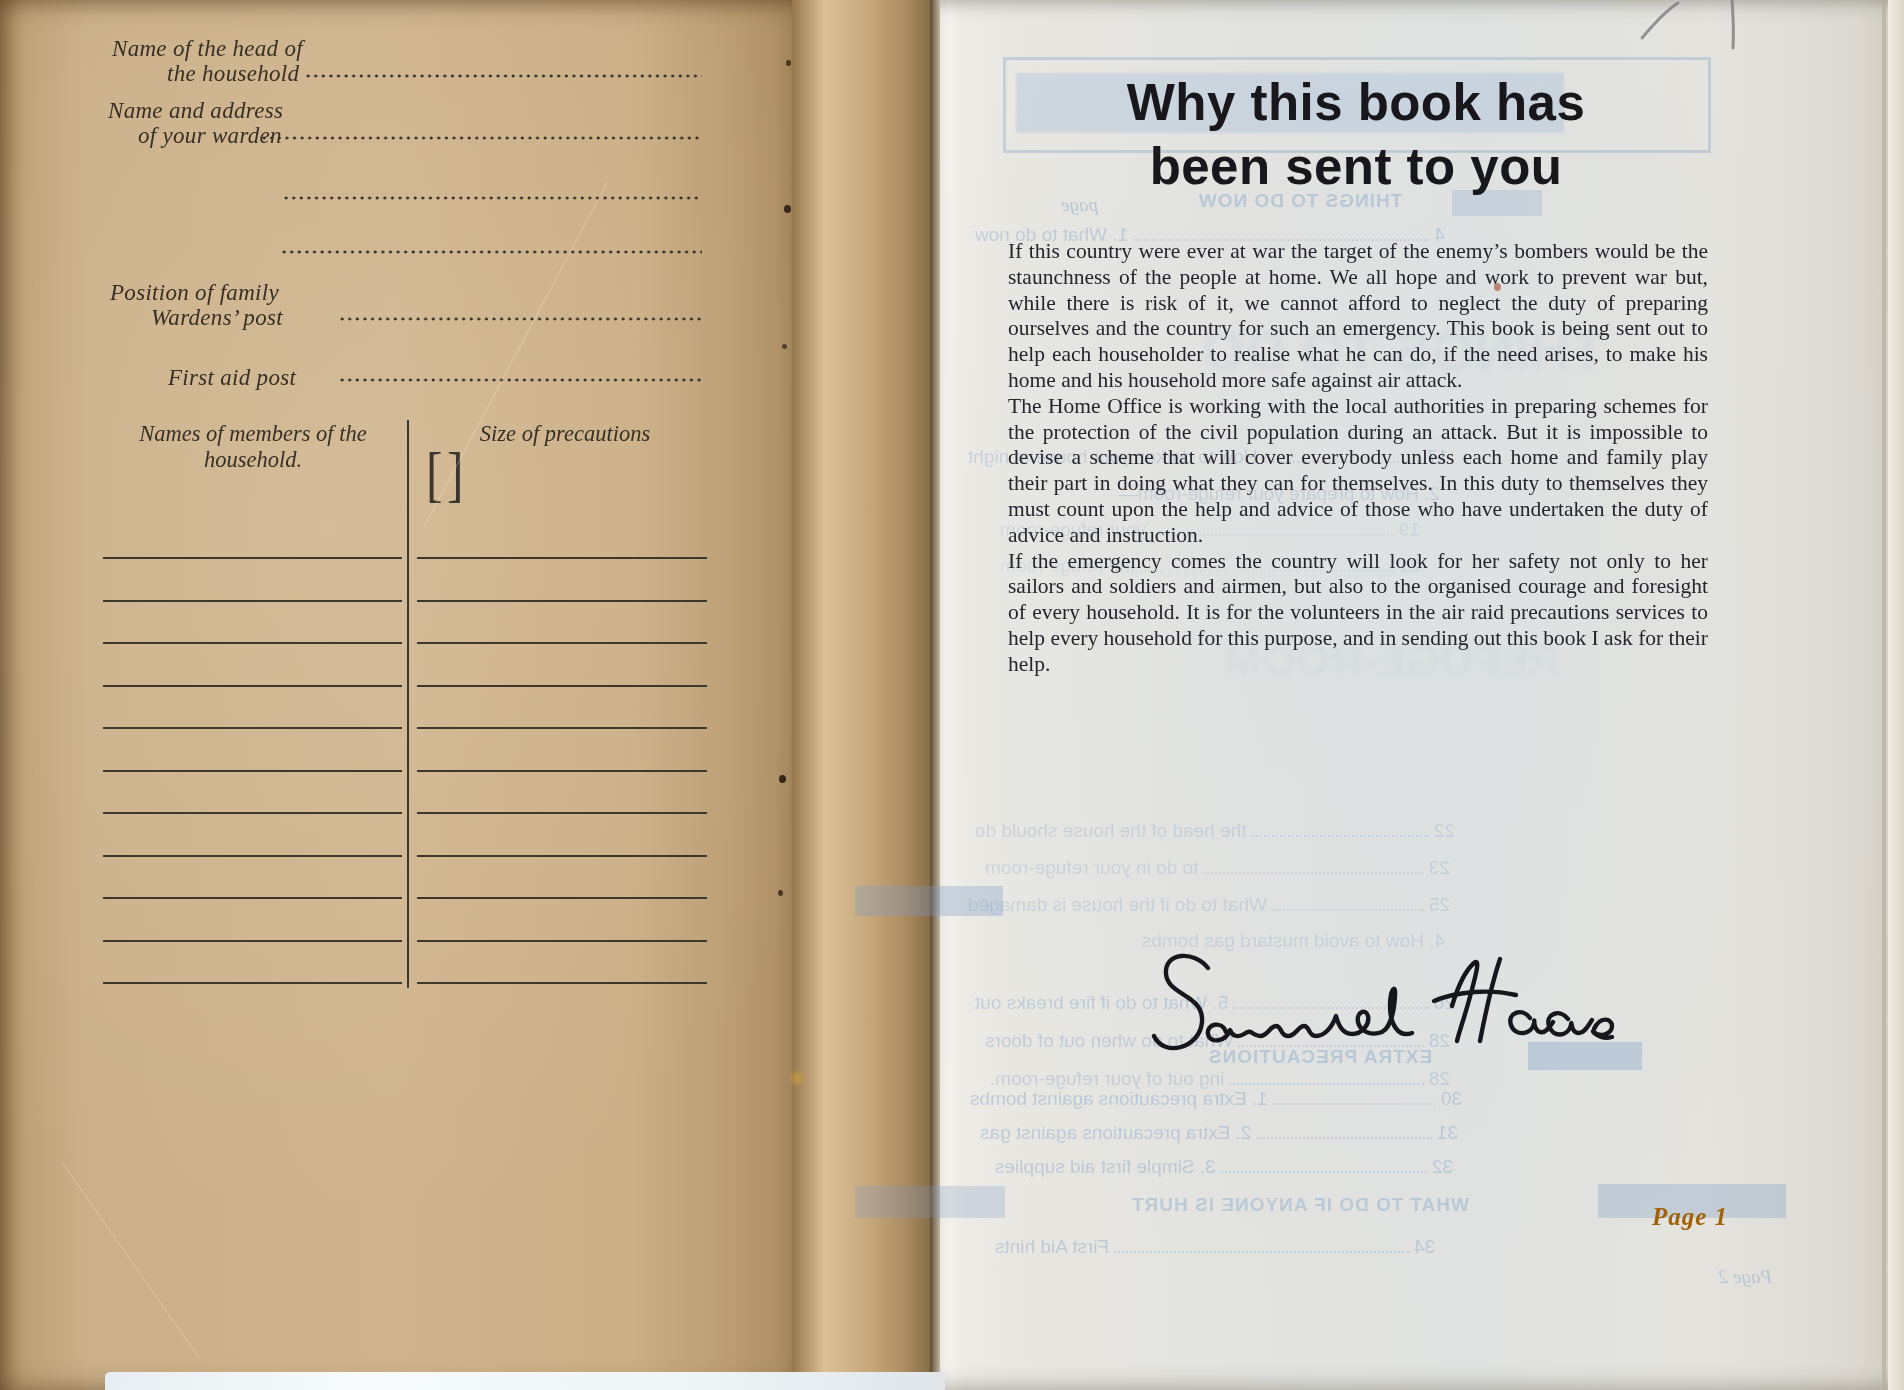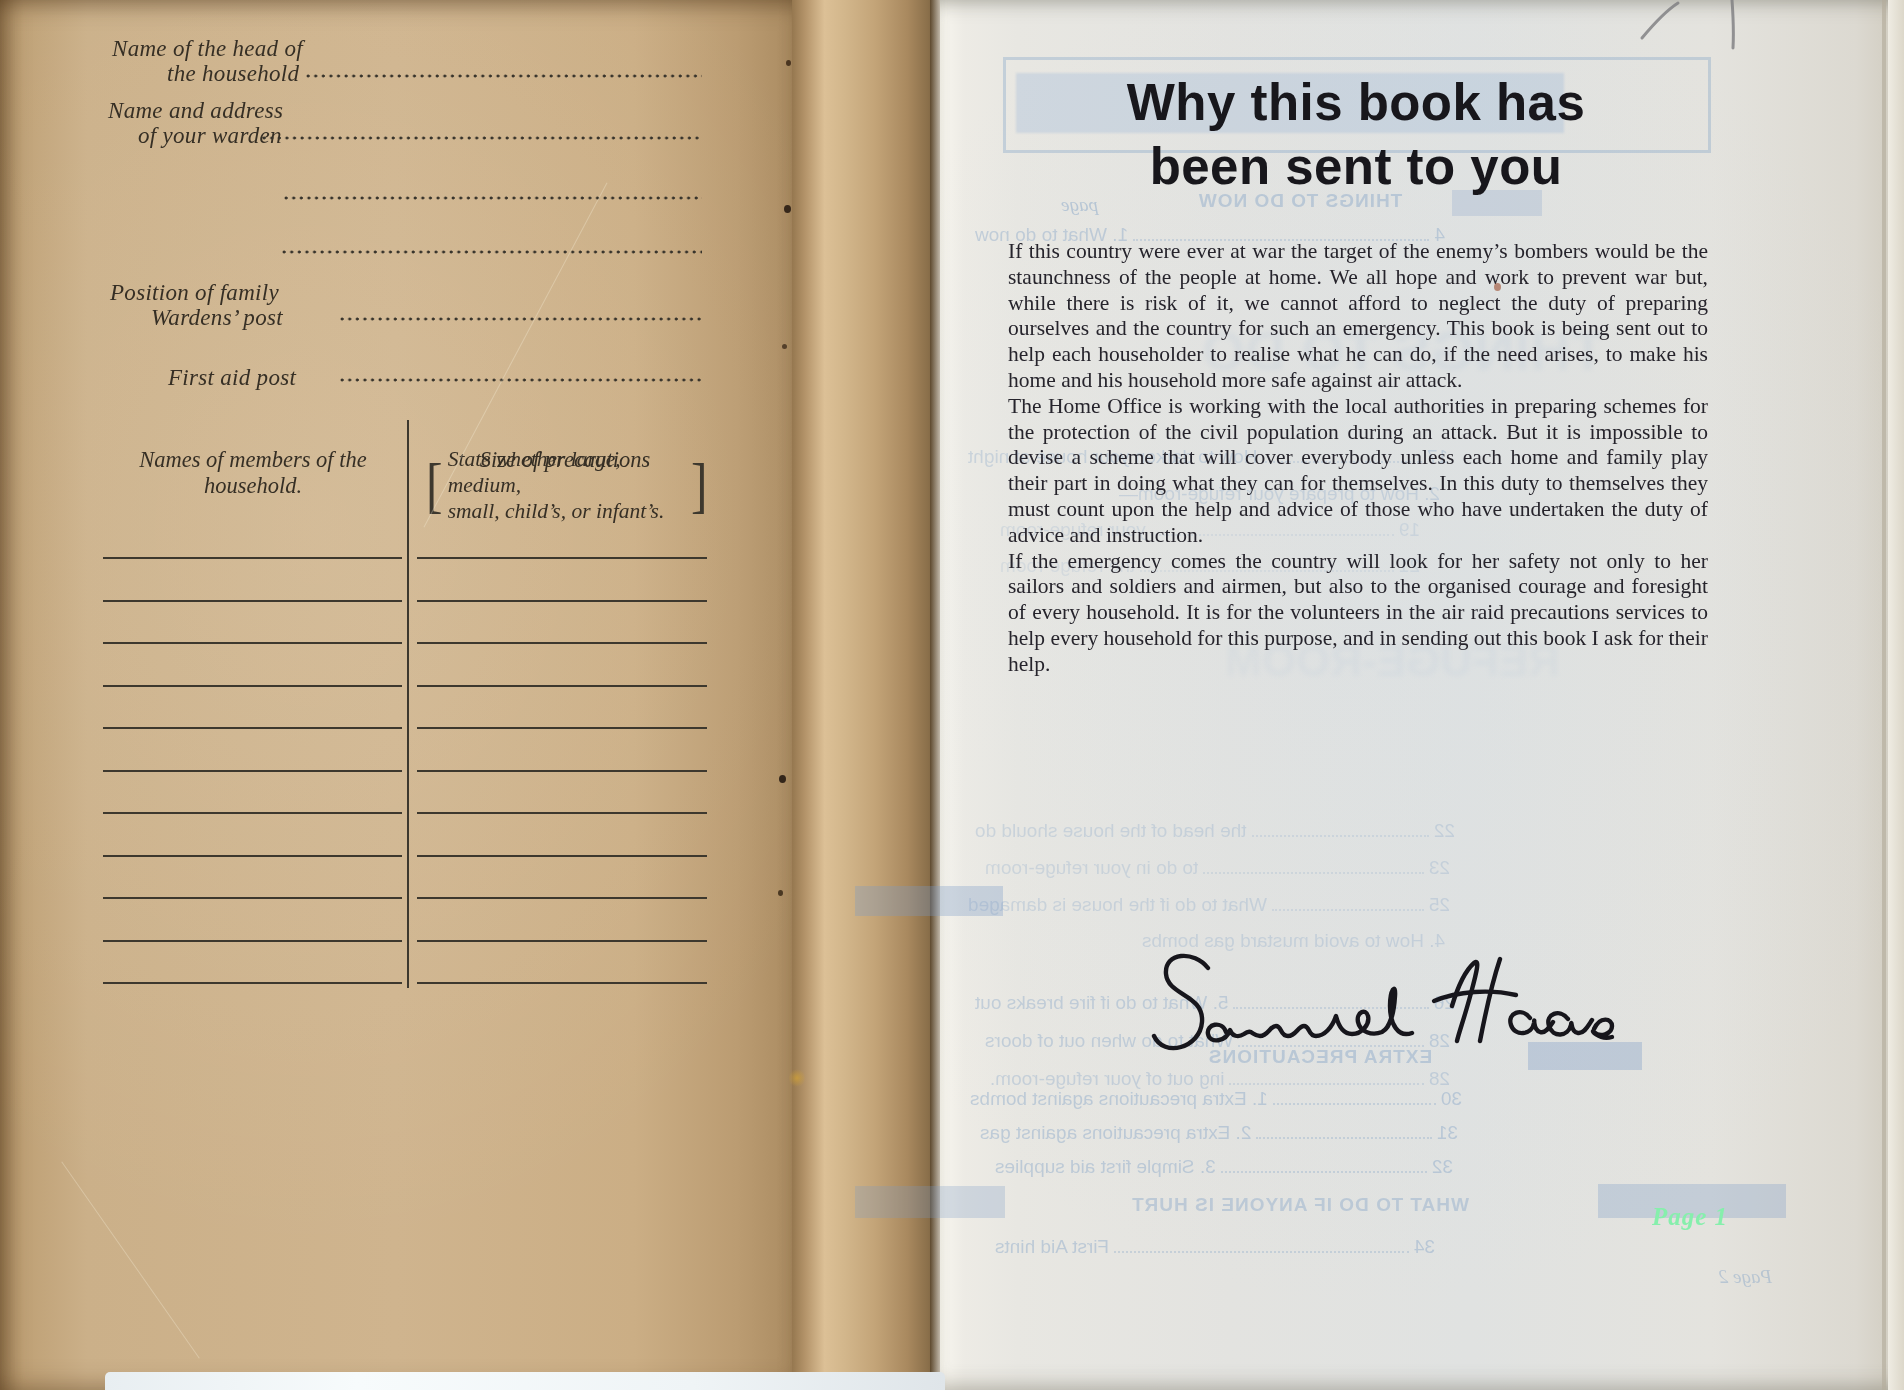--- a/index.html
+++ b/index.html
@@ -19,21 +19,21 @@
   .gutter-hl{position:absolute;left:930px;top:0;width:14px;height:1390px;
     background:linear-gradient(90deg,rgba(60,45,25,.55),rgba(250,247,238,.9));}
 
   .lbl{position:absolute;color:#362f25;font-style:italic;font-size:23px;
        letter-spacing:.3px;white-space:nowrap;}
   .leader{position:absolute;height:4px;
     background-image:radial-gradient(circle at 2px 2px,#37332b 1.35px,rgba(0,0,0,0) 1.7px);
     background-size:7.6px 4px;background-repeat:repeat-x;}
   .rule{position:absolute;border-top:2px solid #3d382e;height:0;}
   .vdiv{position:absolute;left:407px;top:420px;width:2px;height:568px;background:#3d382e;}
-  .th{position:absolute;color:#362f25;font-style:italic;font-size:22.5px;text-align:center;margin-top:26px;}
+  .th{position:absolute;color:#362f25;font-style:italic;font-size:22.5px;text-align:center;}
   .resp-note{position:absolute;display:flex;align-items:center;color:#362f25;}
   .bracket{font-size:62px;font-weight:400;line-height:56px;font-style:normal;
            transform:scaleX(.8);color:#3d382e;}
   .note-lines{font-style:italic;font-size:21.5px;line-height:26px;text-align:left;padding:0 3px;}
 
   .speck{position:absolute;border-radius:50%;}
   .scratch{position:absolute;background:rgba(255,250,235,.28);}
 
   
   .page-right{position:absolute;left:940px;top:0;width:964px;height:1390px;
@@ -48,21 +48,21 @@
   .bed-strip{position:absolute;left:105px;top:1372px;width:840px;height:18px;
     background:linear-gradient(90deg,#e8eef1,#f7fbfc 30%,#eff4f6 70%,#dfe5e9);
     border-radius:5px 5px 0 0;}
 
   .title{position:absolute;left:1005px;top:70px;width:702px;text-align:center;
     font-family:"Liberation Sans", sans-serif;font-weight:700;color:#18171c;
     font-size:52px;line-height:64px;letter-spacing:.5px;transform:scaleX(.98);}
   .para-col{position:absolute;left:1008px;top:239px;width:700px;color:#26242c;
     font-size:21.5px;line-height:25.8px;text-align:justify;}
   .para-col p{margin:0;}
-  .pagenum{position:absolute;left:1652px;top:1203px;color:#86efac;font-size:25px;
+  .pagenum{position:absolute;left:1652px;top:1203px;color:#a16207;font-size:25px;
     font-style:italic;font-weight:700;letter-spacing:1px;}
 
   .sig{position:absolute;left:1142px;top:944px;}
 
   
   .ghost{position:absolute;transform:scaleX(-1);color:#7fa0c6;
     font-family:"Liberation Sans", sans-serif;font-size:19px;white-space:nowrap;
     filter:blur(.5px);display:flex;align-items:flex-end;}
   .ghost .gl{flex:1;margin:0 5px 5px;border-bottom:2px dotted currentColor;opacity:.75;min-width:20px;}
   .ghead{font-weight:700;letter-spacing:1px;justify-content:center;}
@@ -105,24 +105,20 @@
 
     <div class="lbl" style="left:168px;top:365px">First aid post</div>
     <div class="leader" style="left:340px;top:378px;width:362px"></div>
 
     <div class="th" style="left:103px;top:421px;width:300px">Names of members of the</div>
     <div class="th" style="left:103px;top:447px;width:300px">household.</div>
     <div class="th" style="left:420px;top:421px;width:290px">Size of precautions</div>
 
     <div class="resp-note" style="left:424px;top:446px;width:286px">
       <span class="bracket">[</span>
-      <div class="note-lines">
-        <span>State whether large, medium,</span><br>
-        <span>small, child’s, or infant’s.</span>
-      </div>
       <span class="bracket">]</span>
     </div>
 
     <div class="vdiv"></div>
 
     <div class="rule" style="left:103px;top:557px;width:299px"></div>
     <div class="rule" style="left:417px;top:557px;width:290px"></div>
     <div class="rule" style="left:103px;top:600px;width:299px"></div>
     <div class="rule" style="left:417px;top:600px;width:290px"></div>
     <div class="rule" style="left:103px;top:642px;width:299px"></div>

